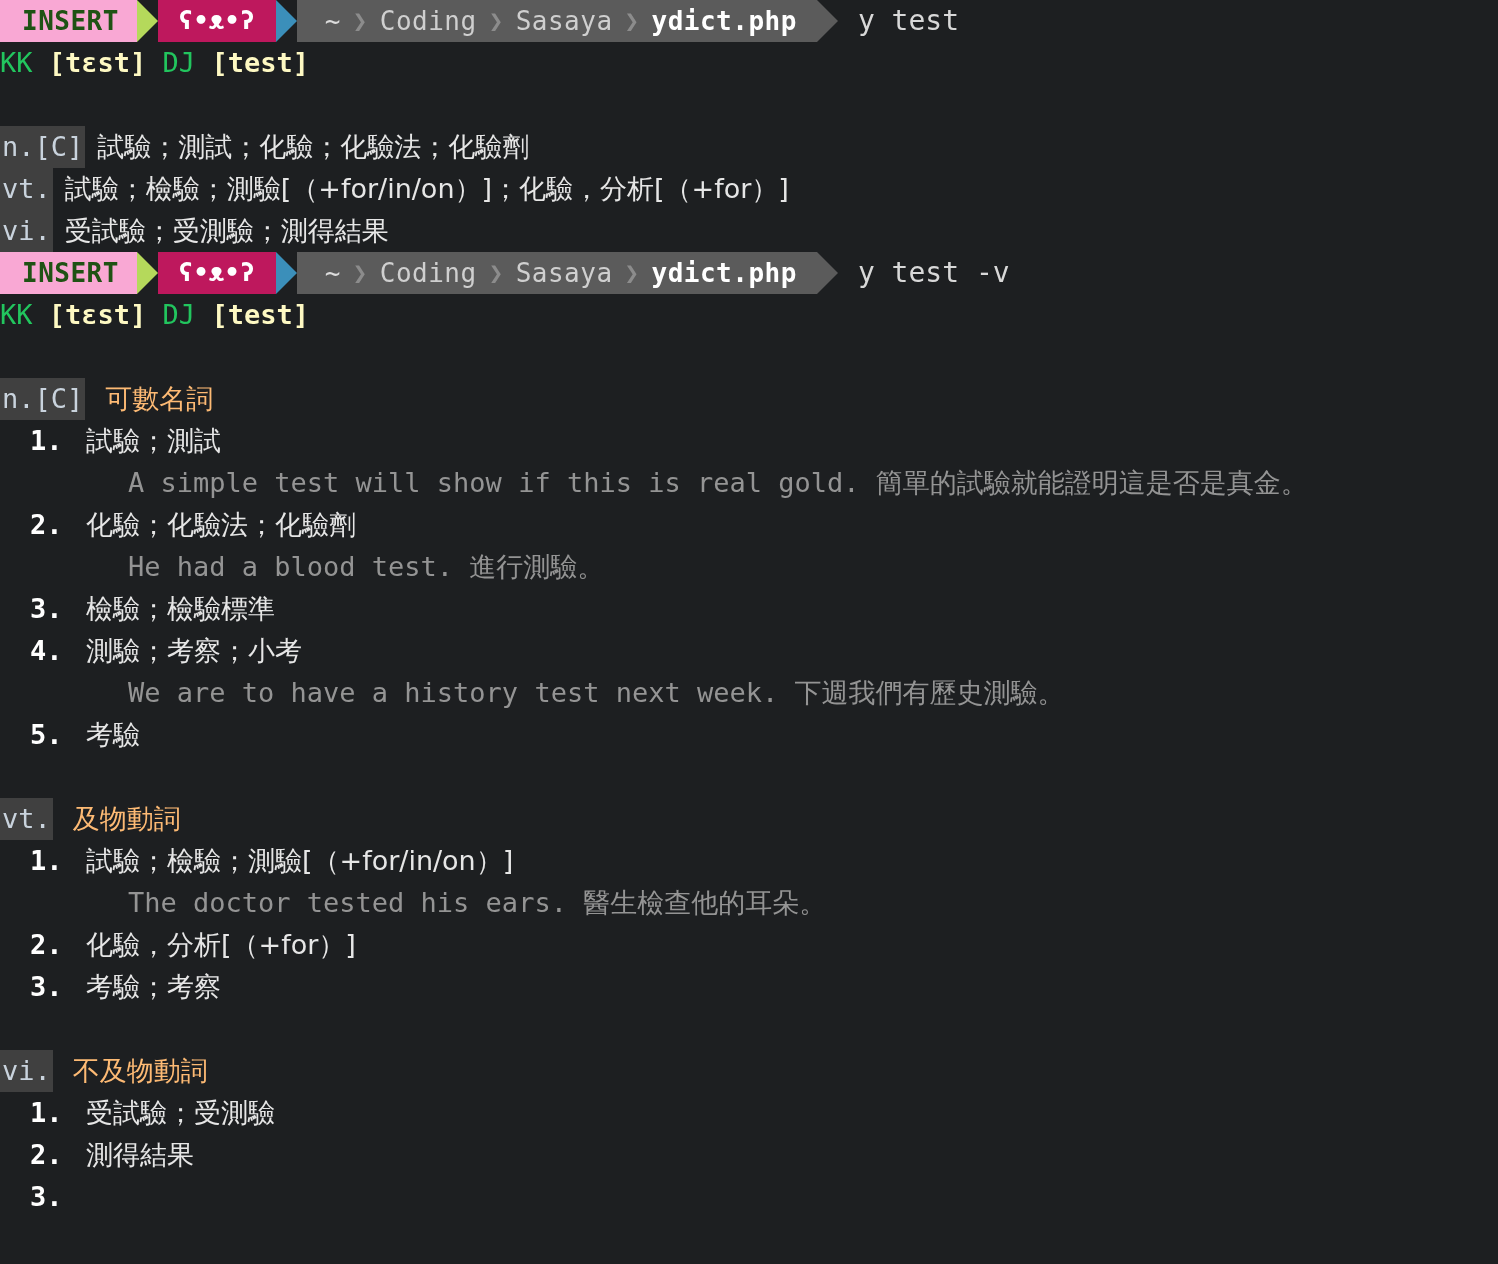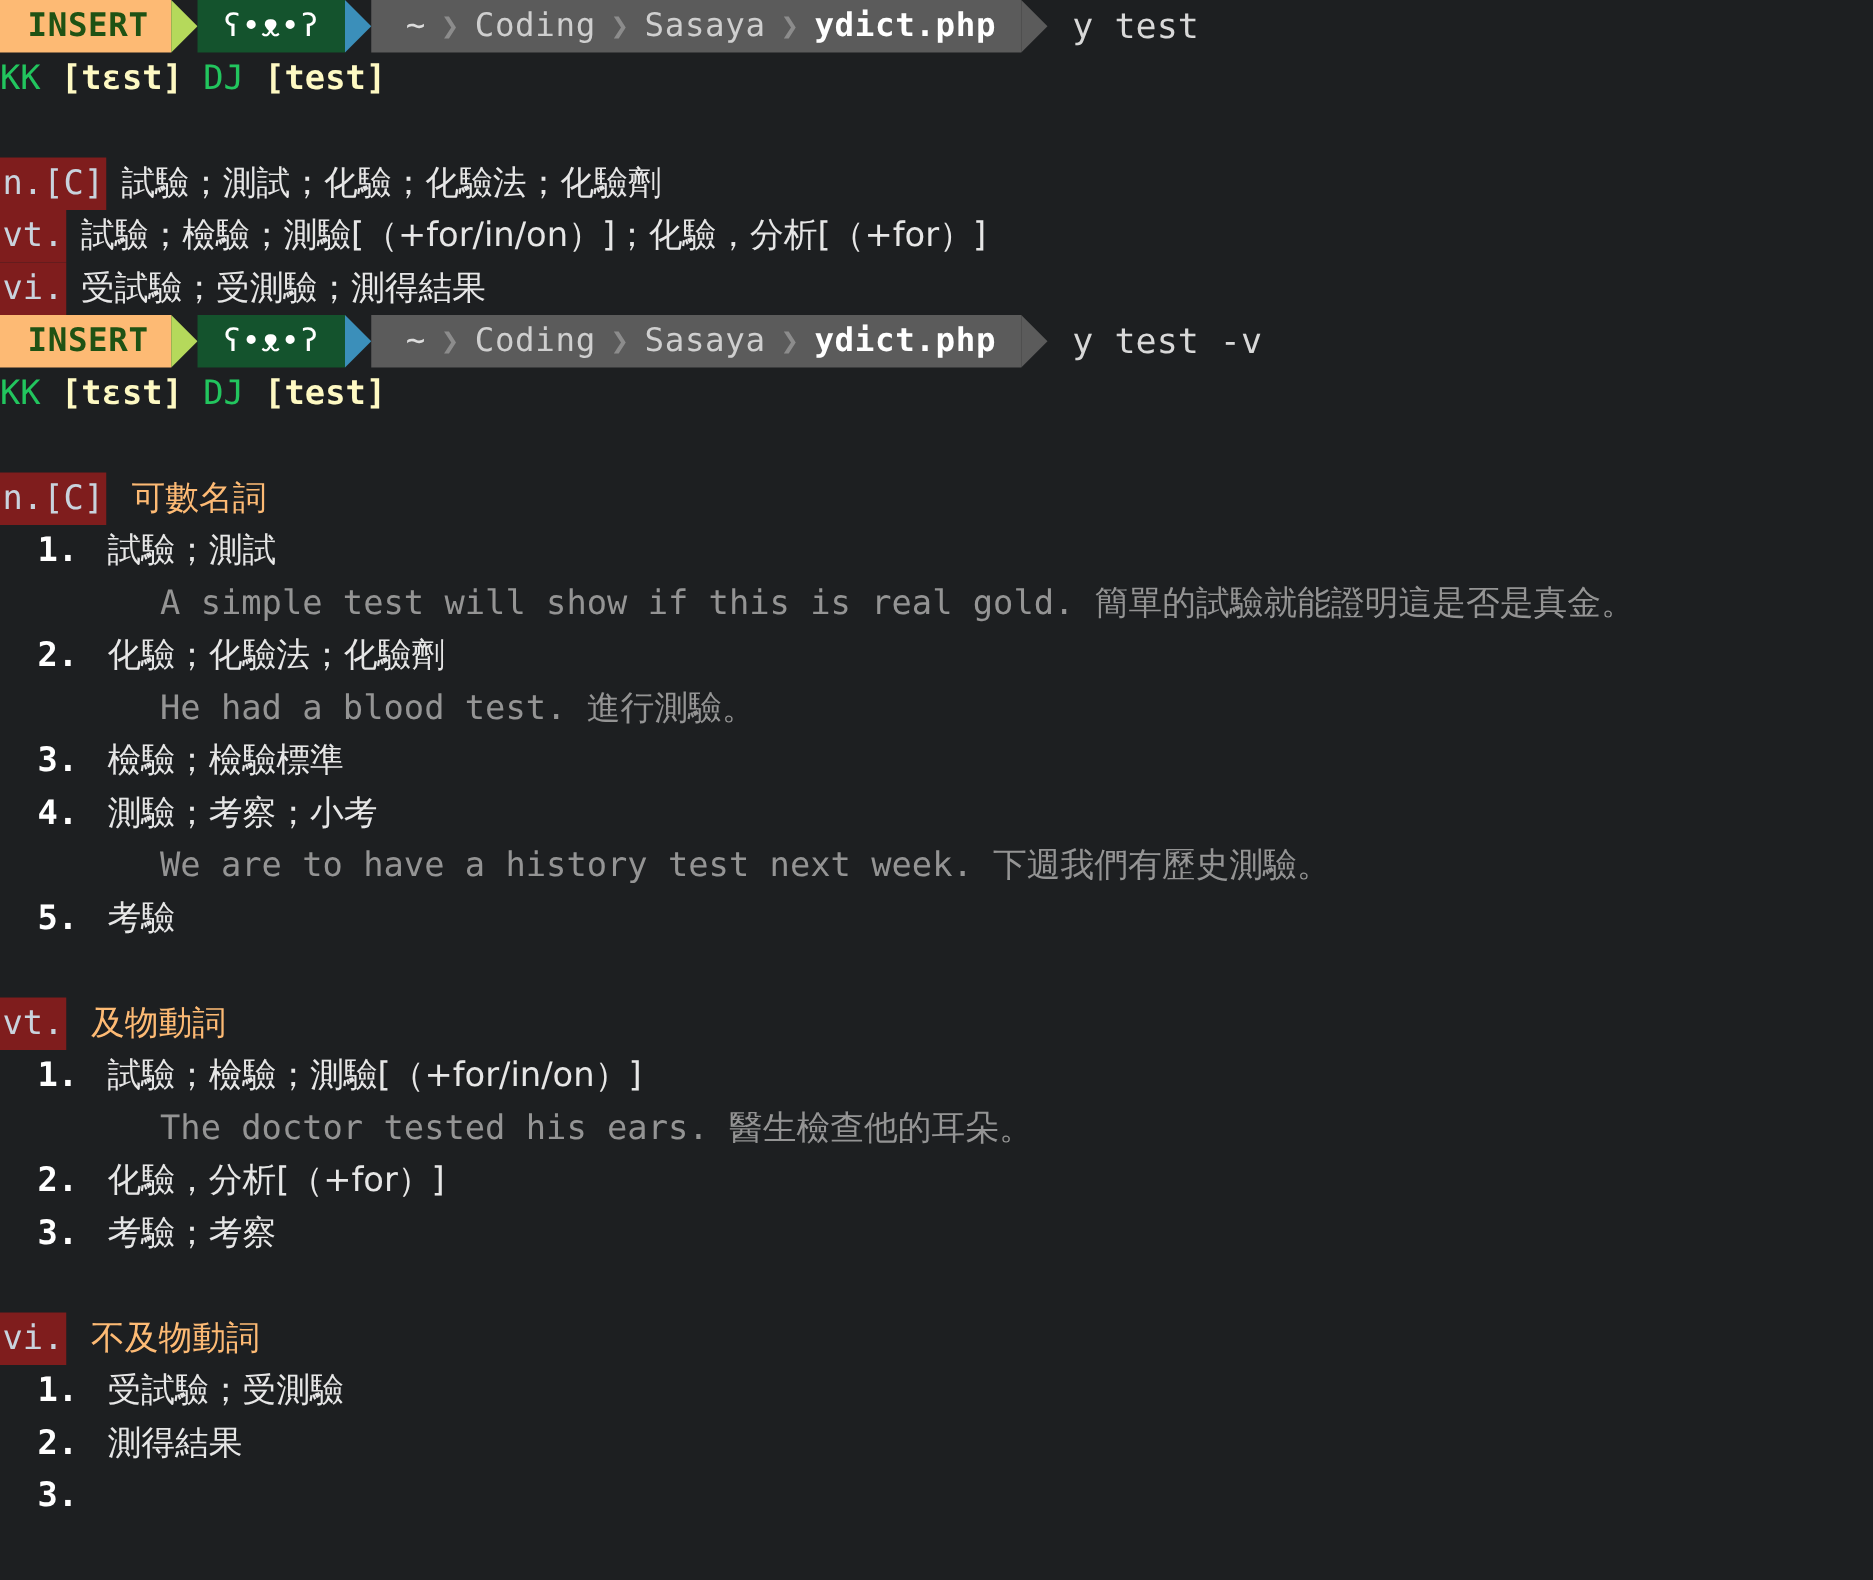--- a/index.html
+++ b/index.html
@@ -34,30 +34,30 @@
   }
   .seg {
     display: flex;
     align-items: center;
     height: 42px;
     padding: 0 14px;
     font-size: 26px;
     letter-spacing: 0.5px;
   }
   .seg-insert {
-    background: #fdba74;
+    background: #f9a8d4;
     color: #1f5214;
     font-weight: bold;
     padding-left: 22px;
     padding-right: 18px;
   }
   .seg-branch {
-    background: #14532d;
+    background: #be185d;
     color: #ffffff;
-    font-weight: normal;
+    font-weight: bold;
     padding-left: 20px;
     padding-right: 20px;
     font-size: 25px;
   }
   .seg-path {
     background: #5b5b5b;
     color: #d6d6d6;
     padding-left: 18px;
     padding-right: 10px;
     gap: 0;
@@ -96,21 +96,21 @@
     display: flex;
     align-items: center;
   }
   .line.blank { }
 
   .phonetic .pk { color: #22c55e; }
   .phonetic .pv { color: #fef9c3; font-weight: bold; }
 
   
   .tag {
-    background: #7f1d1d;
+    background: #404040;
     color: #c9d3dd;
     padding: 0 2px;
     display: inline-block;
     line-height: 42px;
     height: 42px;
   }
   .tag-text { color: #fdba74; padding-left: 20px; }
 
   .summary-line { display: flex; align-items: flex-start; height: 42px; white-space: pre; }
   .summary-line .defs { color: #e6e6e6; padding-left: 12px; }

